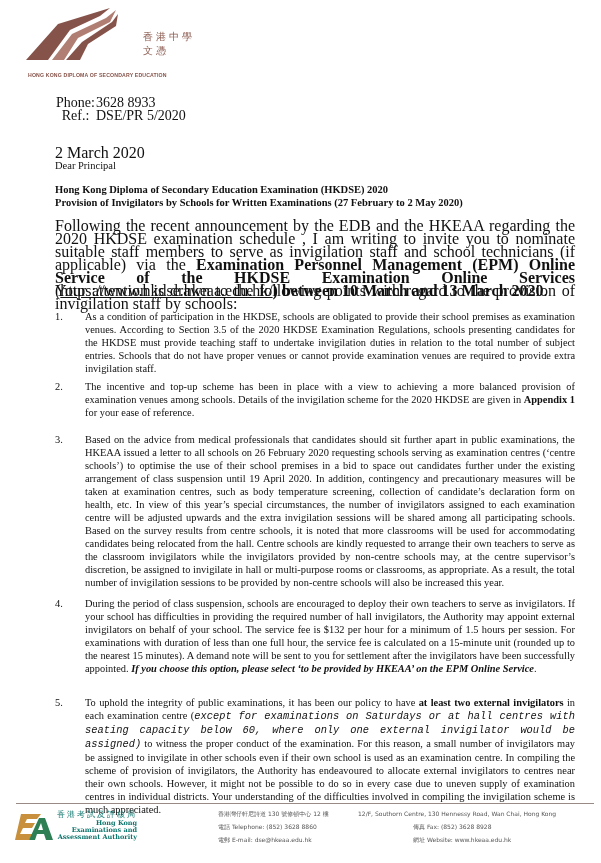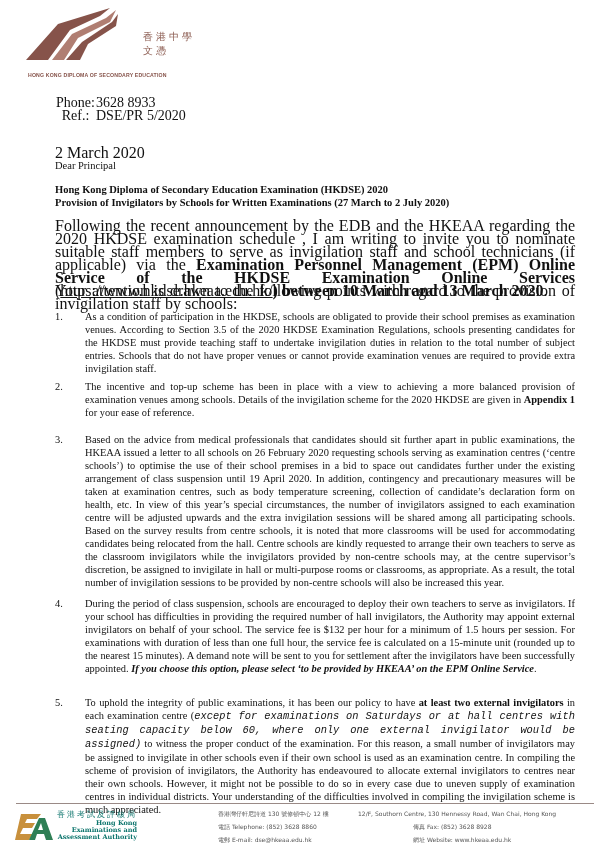--- a/index.html
+++ b/index.html
@@ -73,21 +73,21 @@
     <span class="k">Ref.:</span>
     <span>DSE/PR 5/2020</span>
   </div>
 </div>
 
 <div class="date">2 March 2020</div>
 <div class="salutation">Dear Principal</div>
 
 <div class="subject">
   <div>Hong Kong Diploma of Secondary Education Examination (HKDSE) 2020</div>
-  <div>Provision of Invigilators by Schools for Written Examinations (27 March to 2 July 2020)</div>
+  <div>Provision of Invigilators by Schools for Written Examinations (27 February to 2 May 2020)</div>
 </div>
 
 <div class="para p-intro"><span>Following the recent announcement by the EDB and the HKEAA regarding the 2020 HKDSE examination schedule , I am writing to invite you to nominate suitable staff members to serve as invigilation staff and school technicians (if applicable) via the </span><b>Examination Personnel Management (EPM) Online Service of the HKDSE Examination Online Services</b><span> (</span><a class="link">https://www.hkdse.hkeaa.edu.hk/</a><b>) </b><b>between 10 March and 13 March 2020</b><span>.</span></div>
 
 <div class="para p-attn">Your attention is drawn to the following points with regard to the provision of invigilation staff by schools:</div>
 
 <div class="item i1">
   <span class="num">1.</span>
   <div class="body">As a condition of participation in the HKDSE, schools are obligated to provide their school premises as examination venues.   According to Section 3.5 of the 2020 HKDSE Examination Regulations, schools presenting candidates for the HKDSE must provide teaching staff to undertake invigilation duties in relation to the total number of subject entries.   Schools that do not have proper venues or cannot provide examination venues are required to provide extra invigilation staff.</div>
 </div>

